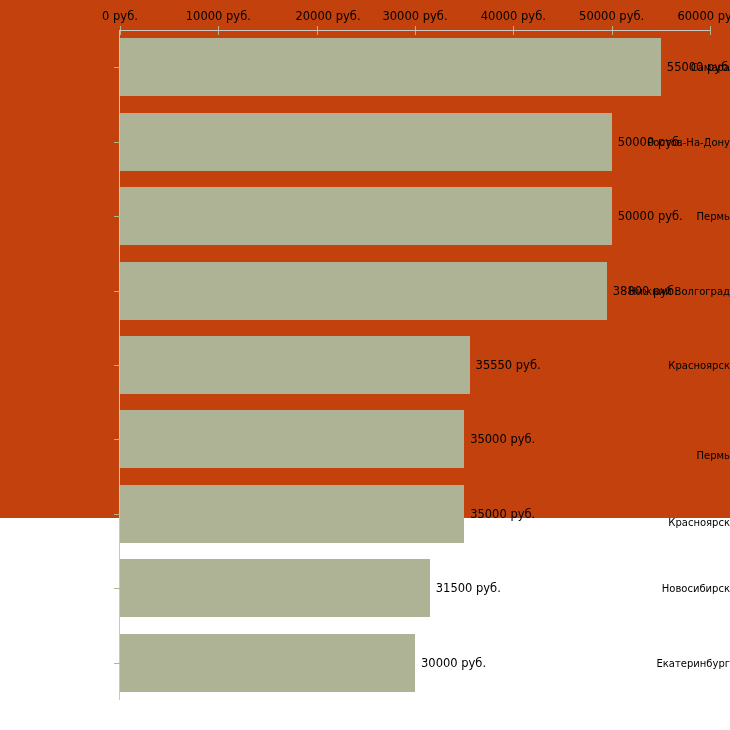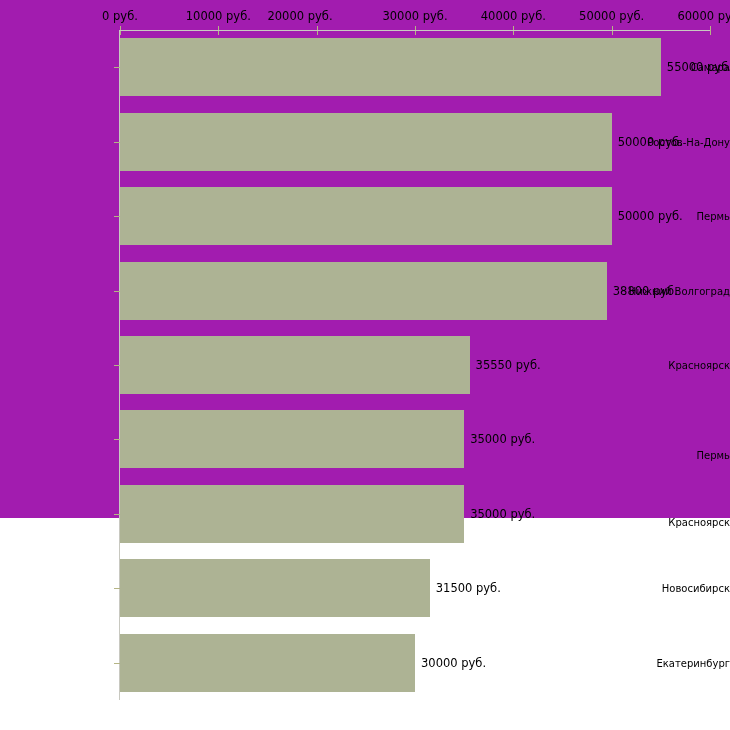--- a/index.html
+++ b/index.html
@@ -12,21 +12,21 @@
     height: 730px;
     font-family: "DejaVu Sans", sans-serif;
     color: #000000;
     overflow: hidden;
   }
 
   #chart-root {
     position: relative;
     width: 730px;
     height: 518px;
-    background: #a21caf;
+    background: #c2410c;
   }
 
   
   .plot-area {
     position: absolute;
     left: 120px;
     top: 30px;
     width: 590px;
     height: 670px;
   }
@@ -104,21 +104,21 @@
 <body>
 
 <div id="chart-root">
 
   <div id="x-axis-ticks">
       <div class="x-tick" style="left: 120px;"></div>
       <div class="x-tick-label" style="left: 120px;">0 руб.</div>
       <div class="x-tick" style="left: 218.333px;"></div>
       <div class="x-tick-label" style="left: 218.333px;">10000 руб.</div>
       <div class="x-tick" style="left: 316.667px;"></div>
-      <div class="x-tick-label" style="left: 300px; text-align: center;">20000 руб.</div>
+      <div class="x-tick-label" style="left: 328px; text-align: center;">20000 руб.</div>
       <div class="x-tick" style="left: 415px;"></div>
       <div class="x-tick-label" style="left: 415px;">30000 руб.</div>
       <div class="x-tick" style="left: 513.333px;"></div>
       <div class="x-tick-label" style="left: 513.333px;">40000 руб.</div>
       <div class="x-tick" style="left: 611.667px;"></div>
       <div class="x-tick-label" style="left: 611.667px;">50000 руб.</div>
       <div class="x-tick" style="left: 710px;"></div>
       <div class="x-tick-label" style="left: 710px;">60000 руб.</div>
     </div>
   <div class="x-axis-line"></div>

